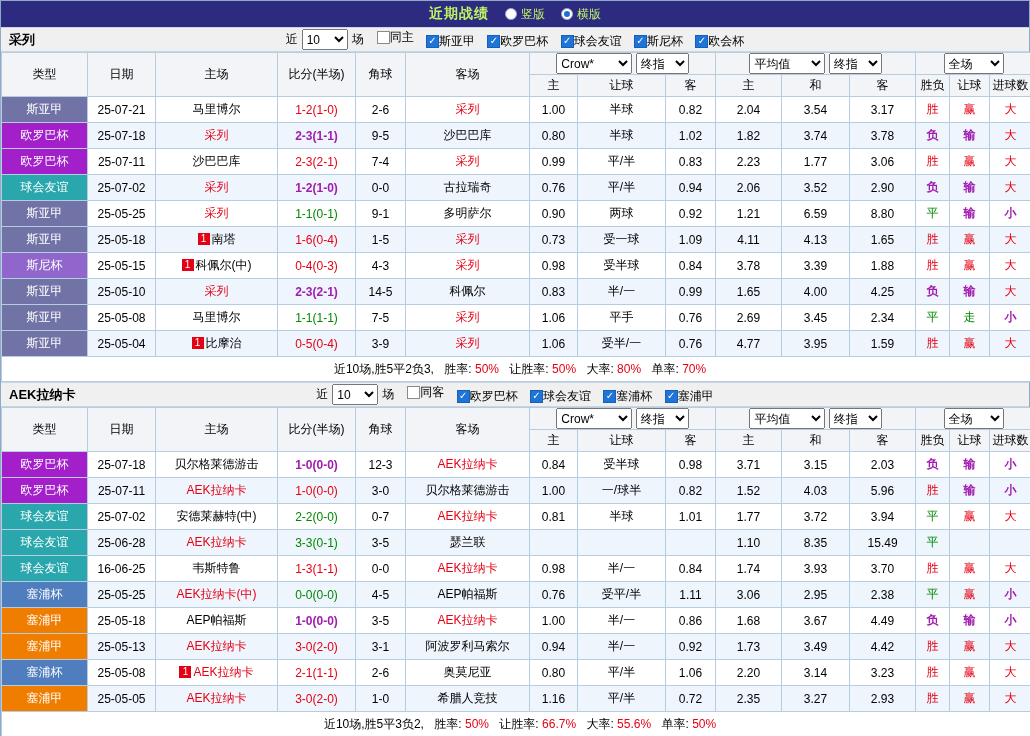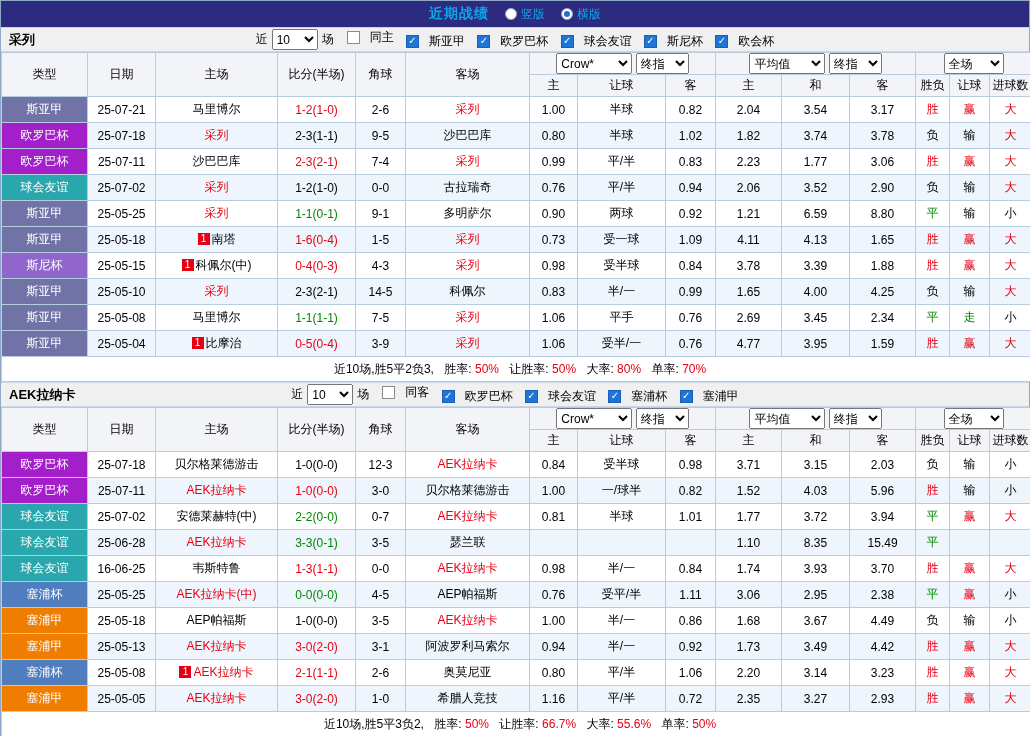--- a/index.html
+++ b/index.html
@@ -4,21 +4,21 @@
 <style>
   * { box-sizing: border-box; margin: 0; padding: 0; }
   body {
     font-family: "Liberation Sans", "DejaVu Sans", sans-serif;
     font-size: 12px; color: #000; background: #fff; width: 1030px;
   }
   .page { width: 1030px; border: 1px solid #8fa9c6; background: #fff; }
 
   
   .topbar {
-    height: 26px; background: #2d2b80; color: #0ea5e9;
+    height: 26px; background: #2d2b80; color: #bef264;
     display: flex; align-items: center; justify-content: center; gap: 16px;
   }
   .topbar .title { font-weight: bold; font-size: 14px; letter-spacing: 1px; }
   .radio { display: inline-flex; align-items: center; gap: 4px; cursor: pointer; }
   .rdot {
     width: 12px; height: 12px; border-radius: 50%;
     background: #fff; border: 1px solid #9aa6c8; position: relative; display: inline-block;
   }
   .rdot.on::after {
     content: ""; position: absolute; left: 2px; top: 2px; right: 2px; bottom: 2px;
@@ -28,21 +28,21 @@
   
   .sec-head {
     height: 25px; background: #f0f0f0;
     border-top: 1px solid #c9d6e4; border-bottom: 1px solid #c9d6e4;
     position: relative; display: flex; align-items: center;
   }
   .sec-head .team { position: absolute; left: 8px; font-weight: bold; font-size: 13px; }
   .filters {
     margin: 0 auto; display: flex; align-items: center; gap: 4px; white-space: nowrap;
   }
-  .chk { display: inline-flex; align-items: center; gap: 10px; margin-left: 9px; cursor: pointer; }
+  .chk { display: inline-flex; align-items: center; gap: 0; margin-left: 9px; cursor: pointer; }
   .box {
     width: 13px; height: 13px; border: 1px solid #8a8a8a; background: #fff;
     display: inline-flex; align-items: center; justify-content: center;
     font-size: 10px; color: #fff; line-height: 1;
   }
   .box.on { background: #1f74d8; border-color: #185fb5; }
   .box.on::after { content: "✓"; }
 
   select { font-size: 12px; height: 21px; font-family: inherit; }
   .w46 { width: 46px; } .w54 { width: 53px; } .w62 { width: 76px; }
@@ -50,21 +50,21 @@
 
   
   table { border-collapse: collapse; table-layout: fixed; width: 1030px; }
   th, td {
     border: 1px solid #b6cce0; text-align: center; white-space: nowrap; overflow: hidden;
   }
   thead th { background: #f3f4f7; font-weight: normal; height: 22px; }
   tbody td { height: 26px; background: #fff; }
   tbody tr:nth-child(even) td { background: #eef5fc; }
   td.type { color: #fff; }
-  .c-red { color: #e60013; } .c-blue { color: #000000; } .c-green { color: #008800; }
+  .c-red { color: #e60013; } .c-blue { color: #a21caf; font-weight: bold; } .c-green { color: #008800; }
   .hl { color: #e60013; }
   .rank {
     display: inline-block; background: #e60013; color: #fff; font-size: 10px;
     width: 12px; height: 12px; line-height: 12px; margin-right: 2px; vertical-align: 1px;
   }
   tfoot td.sum-cell { height: 25px; background: #fff; }
   .s-k { color: #000; } .s-v { color: #e60013; }
   .sum-cell .s-k { margin-left: 7px; }
 </style>
 </head>

